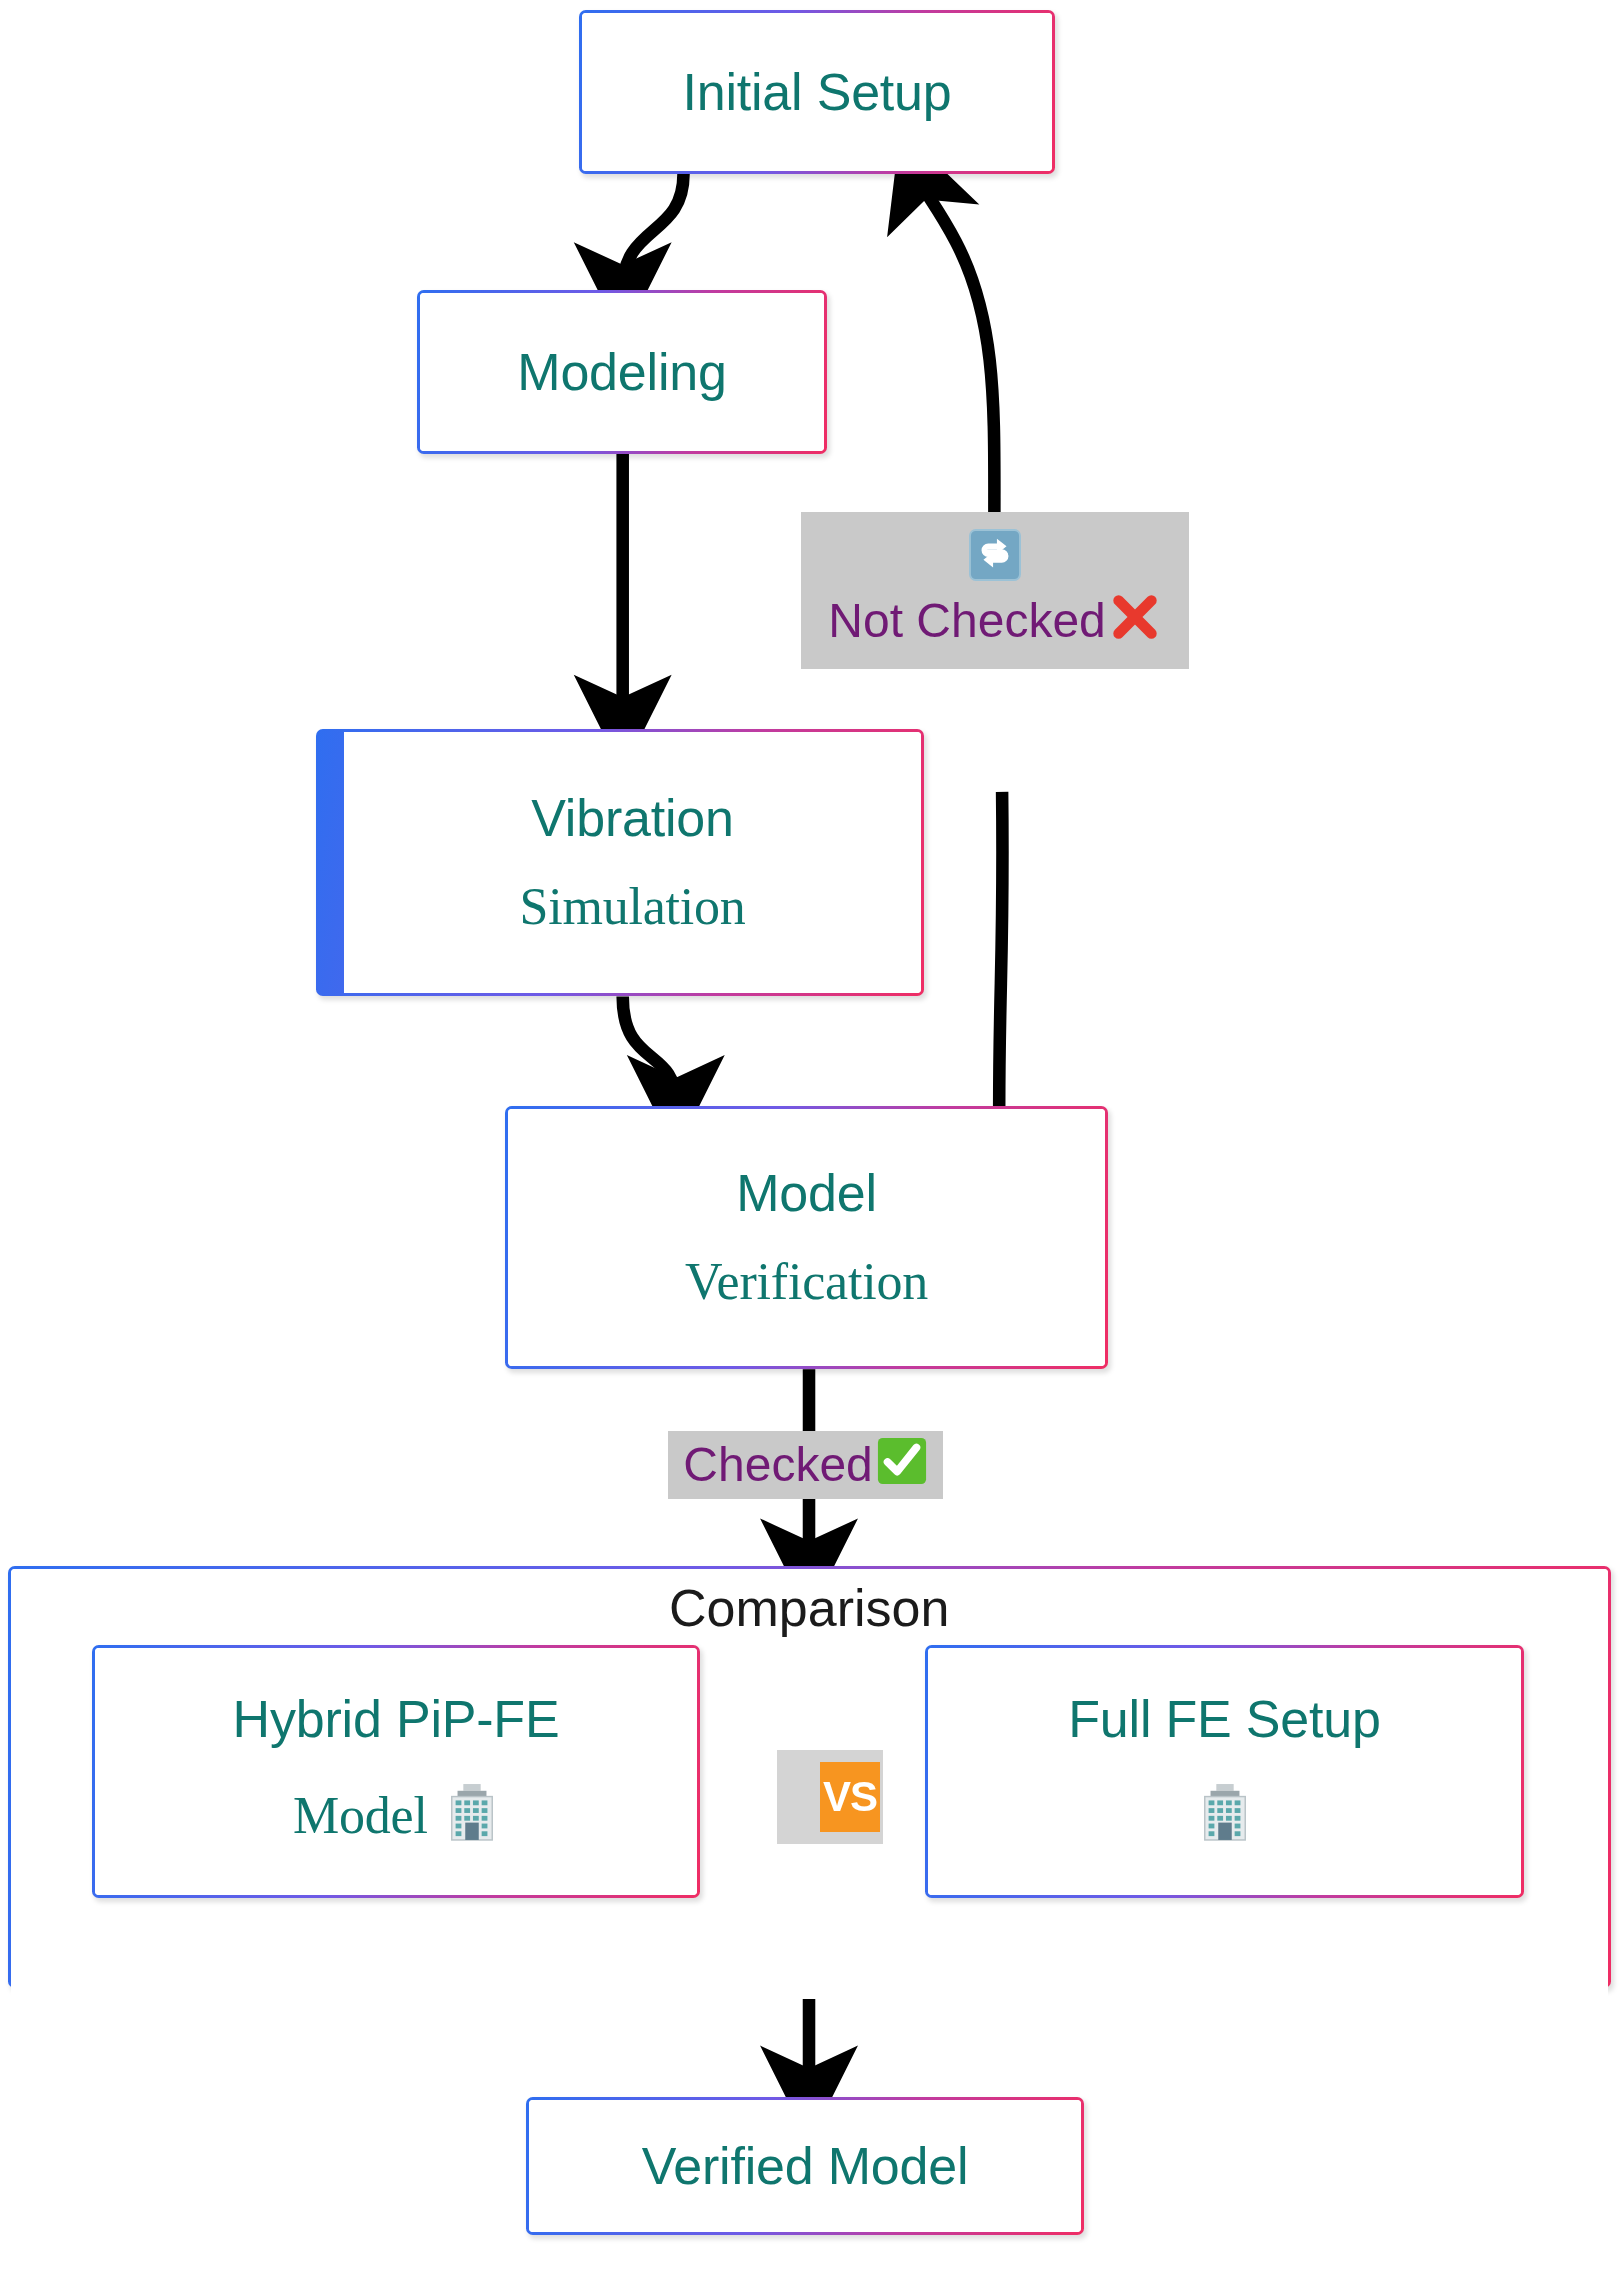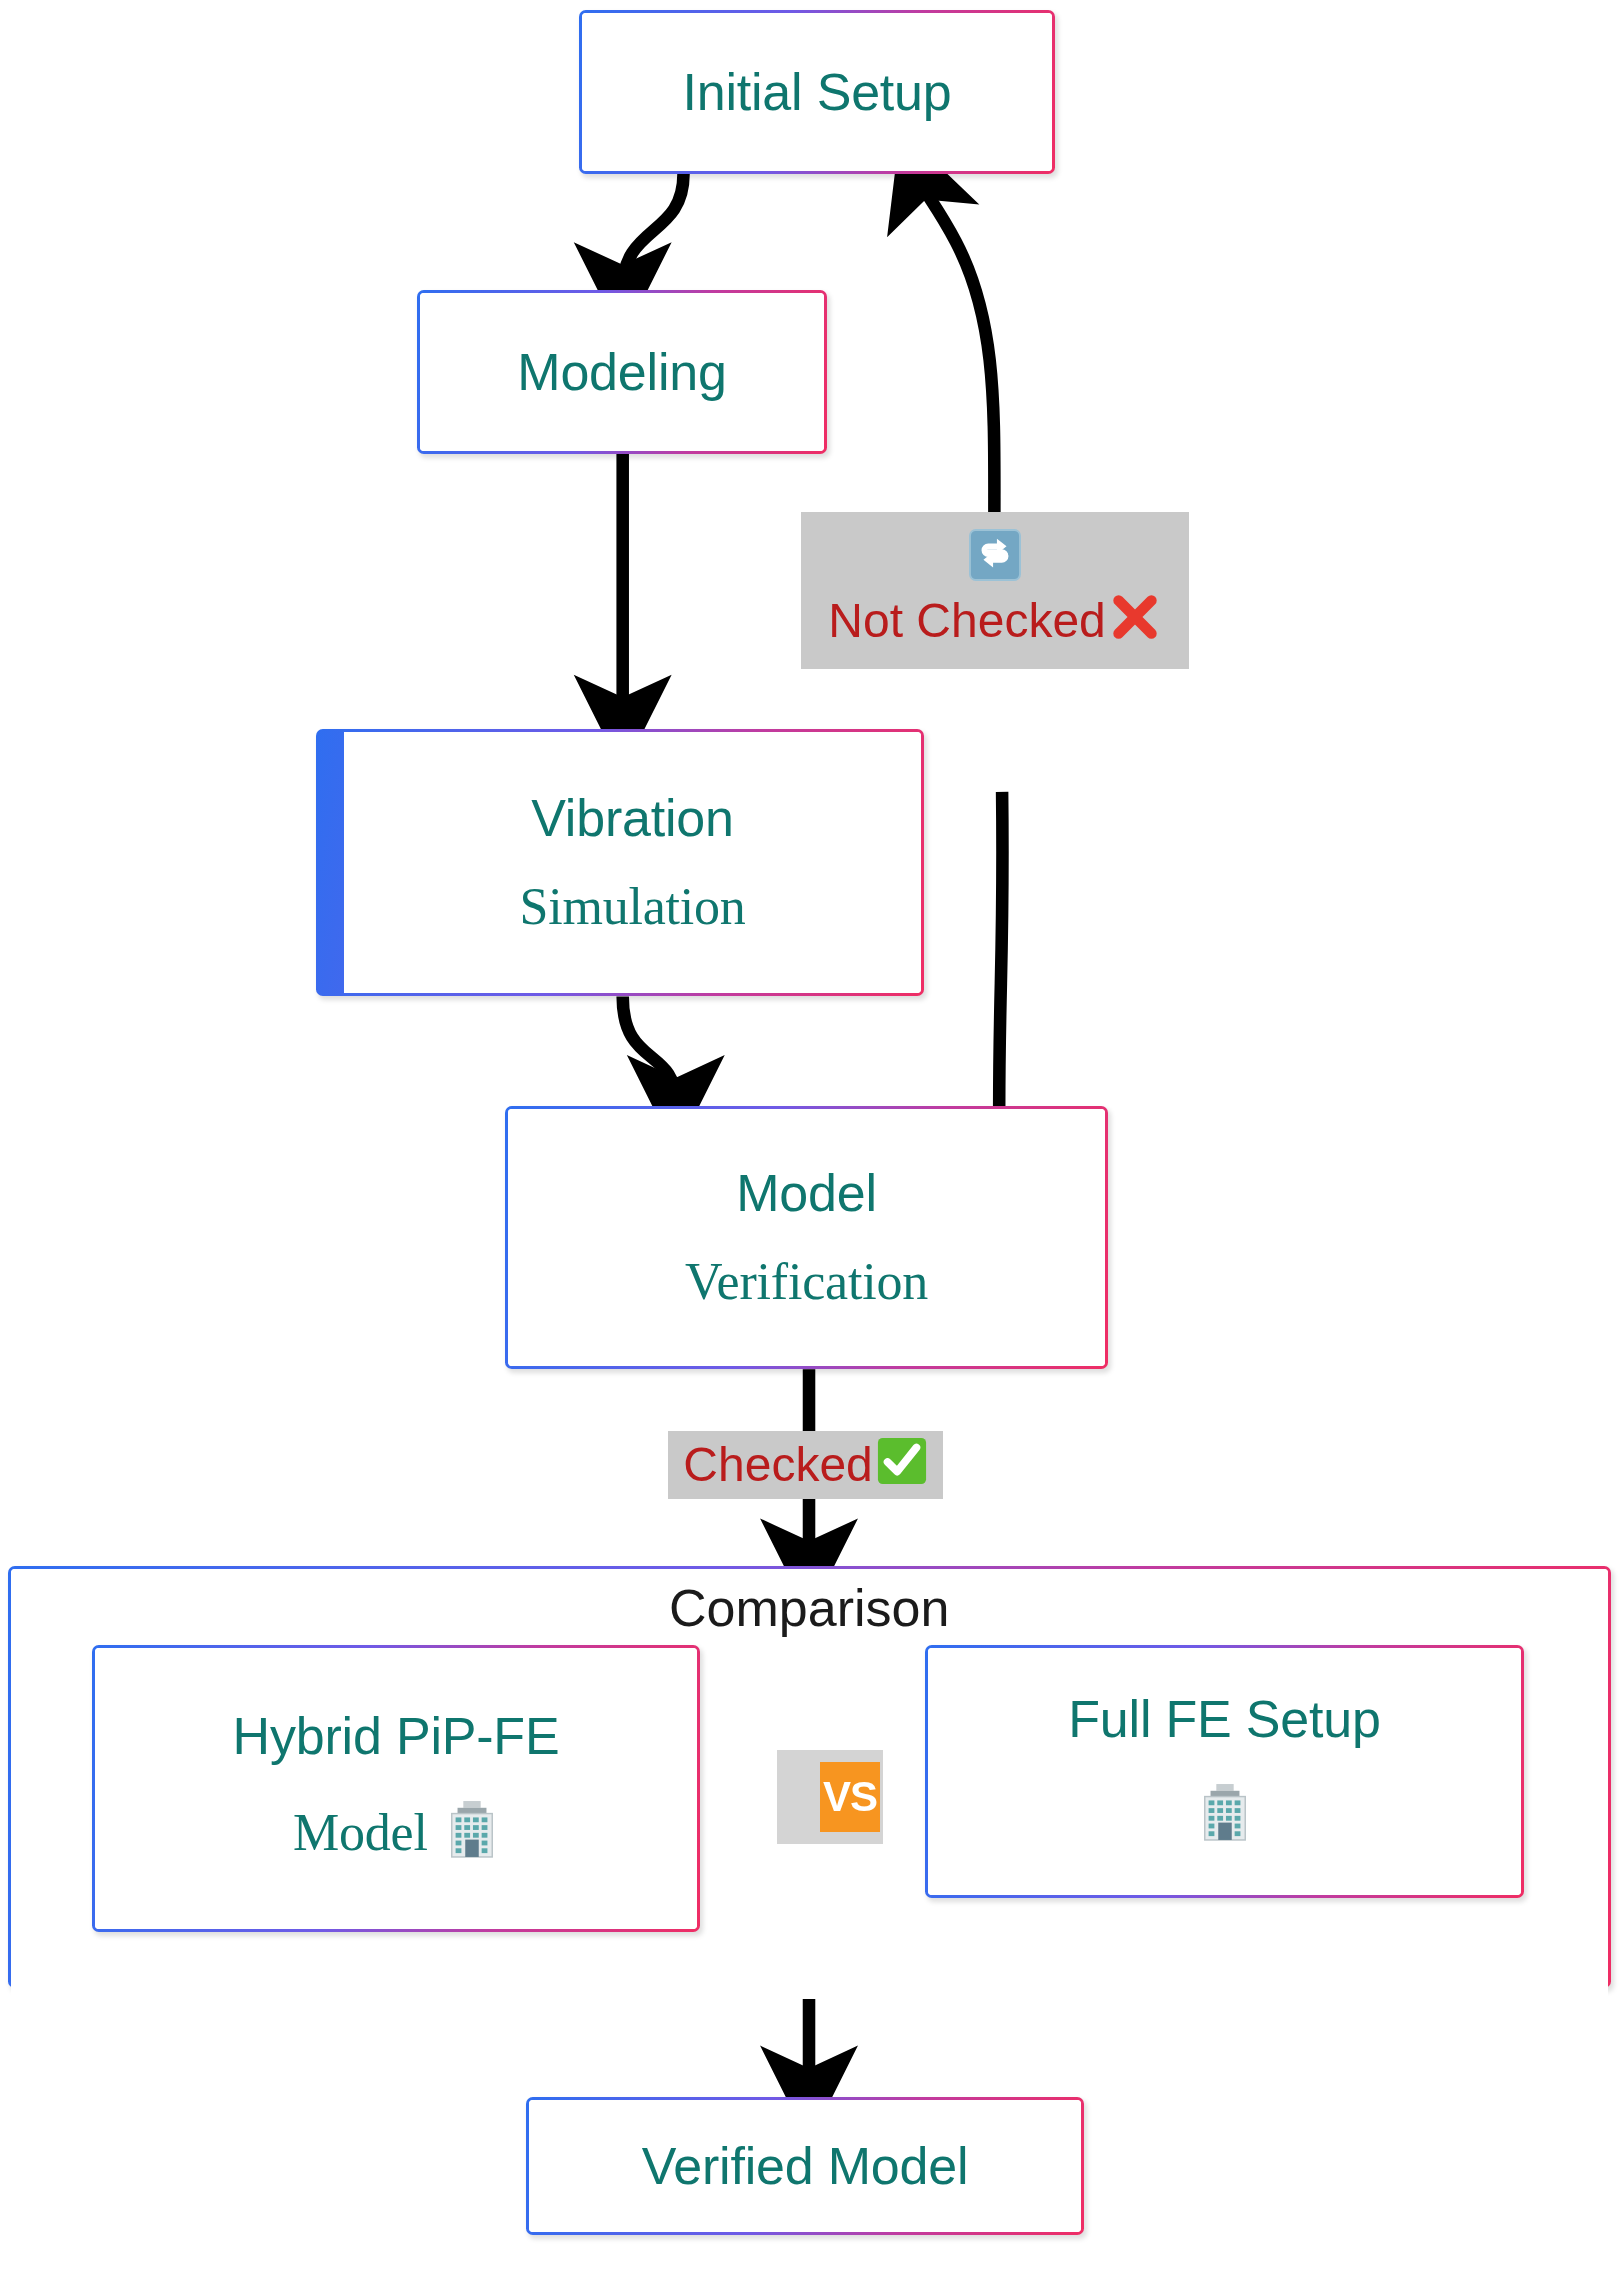--- a/index.html
+++ b/index.html
@@ -67,21 +67,21 @@
   .plate {
     position: absolute;
     background: #c9c9c9;
     box-sizing: border-box;
     display: flex;
     flex-direction: column;
     align-items: center;
     justify-content: center;
   }
   .plate .plate-text {
-    color: #b91c1c;
+    color: #701a75;
     font-size: 48px;
     line-height: 1.0;
     white-space: nowrap;
     display: flex;
     align-items: center;
   }
 
   
   .icon-sq { display: inline-block; vertical-align: middle; }
 
@@ -205,21 +205,21 @@
       </span>
     </span>
   </div>
 
   <div class="gbox" id="comparison-box" style="left:7.7px; top:1566px; width:1603px; height:422px;">
     <div class="inner">
       <div id="comparison-title">Comparison</div>
     </div>
   </div>
 
-  <div class="gbox" id="hybrid-model-box" style="left:92px; top:1645px; width:608px; height:287px;">
+  <div class="gbox" id="hybrid-model-box" style="left:92px; top:1645px; width:608px; height:253px;">
     <div class="inner">
       <div class="boxtext">Hybrid PiP-FE</div>
       <div class="boxtext l2" style="display:flex; align-items:center; justify-content:center;">
         <span>Model</span>
         <span class="icon-sq" style="margin-left:17.4px;">
           <svg width="54" height="60" viewBox="0 0 56 62">
             <rect x="19" y="2" width="18" height="7" fill="#c7ced1"></rect>
             <rect x="13" y="9" width="30" height="6" fill="#9aa6ab"></rect>
             <rect x="7" y="15" width="42" height="45" fill="#e6ebed"></rect>
             <rect x="7" y="15" width="42" height="45" fill="none" stroke="#b9c3c7" stroke-width="1.5"></rect>

